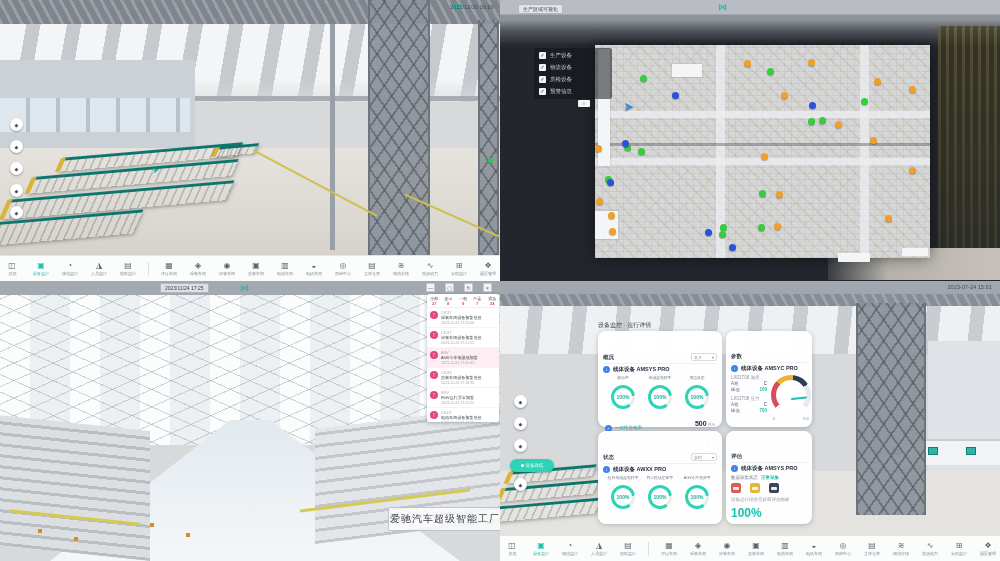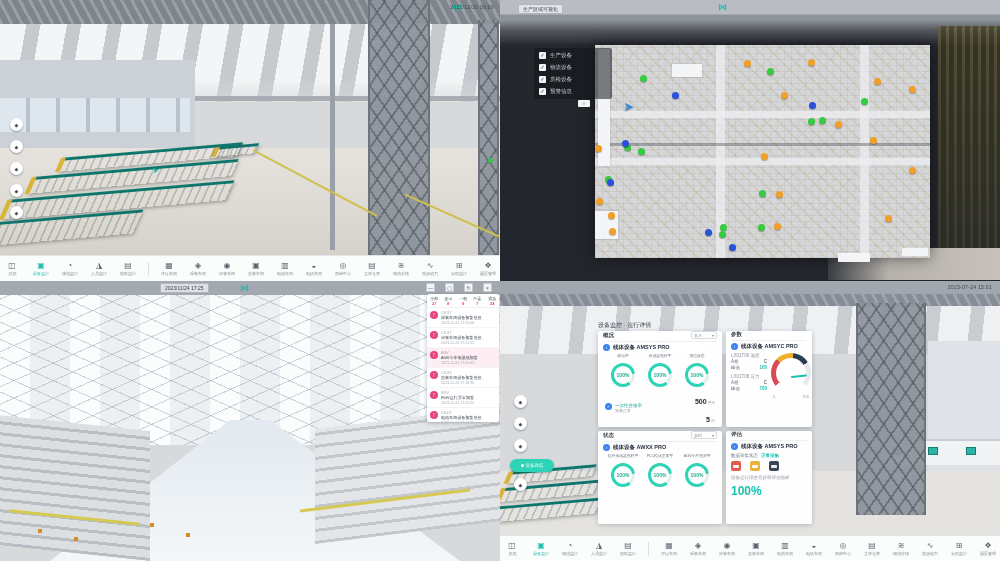--- a/index.html
+++ b/index.html
@@ -138,22 +138,22 @@
   .br .conveyor{position:absolute;right:0;top:158px;width:120px;height:26px;background:#f2f3f4;
      border-top:2px solid #c9ccd0;z-index:3;}
   .br .cv-item{position:absolute;top:6px;width:10px;height:8px;background:#2fb3a6;border:1px solid #157f75;}
   .br-markers-top{position:absolute;left:14px;top:114px;display:flex;flex-direction:column;gap:9px;z-index:25;}
   .br-markers-bottom{position:absolute;left:14px;top:197px;z-index:25;}
   .pill{position:absolute;left:10px;top:178px;width:44px;height:13px;background:#2fd3b5;border-radius:7px;
      color:#fff;font-size:4.5px;display:flex;align-items:center;justify-content:center;gap:2px;
      box-shadow:0 1px 2px rgba(20,90,80,.4);z-index:26;cursor:pointer;}
   .pill .dot{width:3px;height:3px;border-radius:50%;background:#fff;}
   .dash-title{position:absolute;left:98px;top:40px;font-size:6px;color:#3c4552;z-index:20;}
-  .panel{position:absolute;background:rgba(255,255,255,.97);border-radius:2px;
-     box-shadow:0 1px 5px rgba(40,60,80,.28);z-index:20;padding:0 5px;}
+  .panel{position:absolute;background:rgba(255,255,255,.97);border-radius:8px;
+     box-shadow:0 1px 5px rgba(40,60,80,.28);z-index:20;padding:22px 5px;}
   .p-a{left:98px;top:50px;width:124px;height:96px;}
   .p-b{left:226px;top:50px;width:86px;height:96px;}
   .p-c{left:98px;top:150px;width:124px;height:93px;}
   .p-d{left:226px;top:150px;width:86px;height:93px;}
   .phead{display:flex;align-items:center;justify-content:space-between;border-bottom:1px solid #eef1f4;
      padding-bottom:2px;margin-bottom:2px;}
   .ptitle{font-size:5.5px;color:#3a4450;font-weight:bold;}
   .pdrop{width:26px;height:8px;border:1px solid #d7dbe0;border-radius:2px;font-size:4px;color:#8a929c;
      display:flex;align-items:center;justify-content:space-between;padding:0 2px;cursor:pointer;}
   .dev-row{display:flex;align-items:center;gap:3px;margin:2px 0 3px;}
@@ -467,20 +467,21 @@
           <div class="aitem">
             <span class="aico">!</span>
             <div class="acol">
               <div class="acode">LX007</div>
               <div class="atxt">电池车间设备预警信息</div>
               <div class="atime">2023-11-24 17:12:08</div>
             </div>
           </div>
         </div>
     </div>
+    <div class="caption">爱驰汽车超级智能工厂</div>
   </section>
 
   <section class="quad br">
     <div class="ceiling3"></div>
     <div class="beam"></div>
     <div class="wall-r"></div>
     <div class="floor3"></div>
     <div class="col-truss" style="left:356px;top:22px;width:70px;height:212px;"></div>
     <div class="conveyor">
       <div class="cv-item" style="left:12px;"></div>

